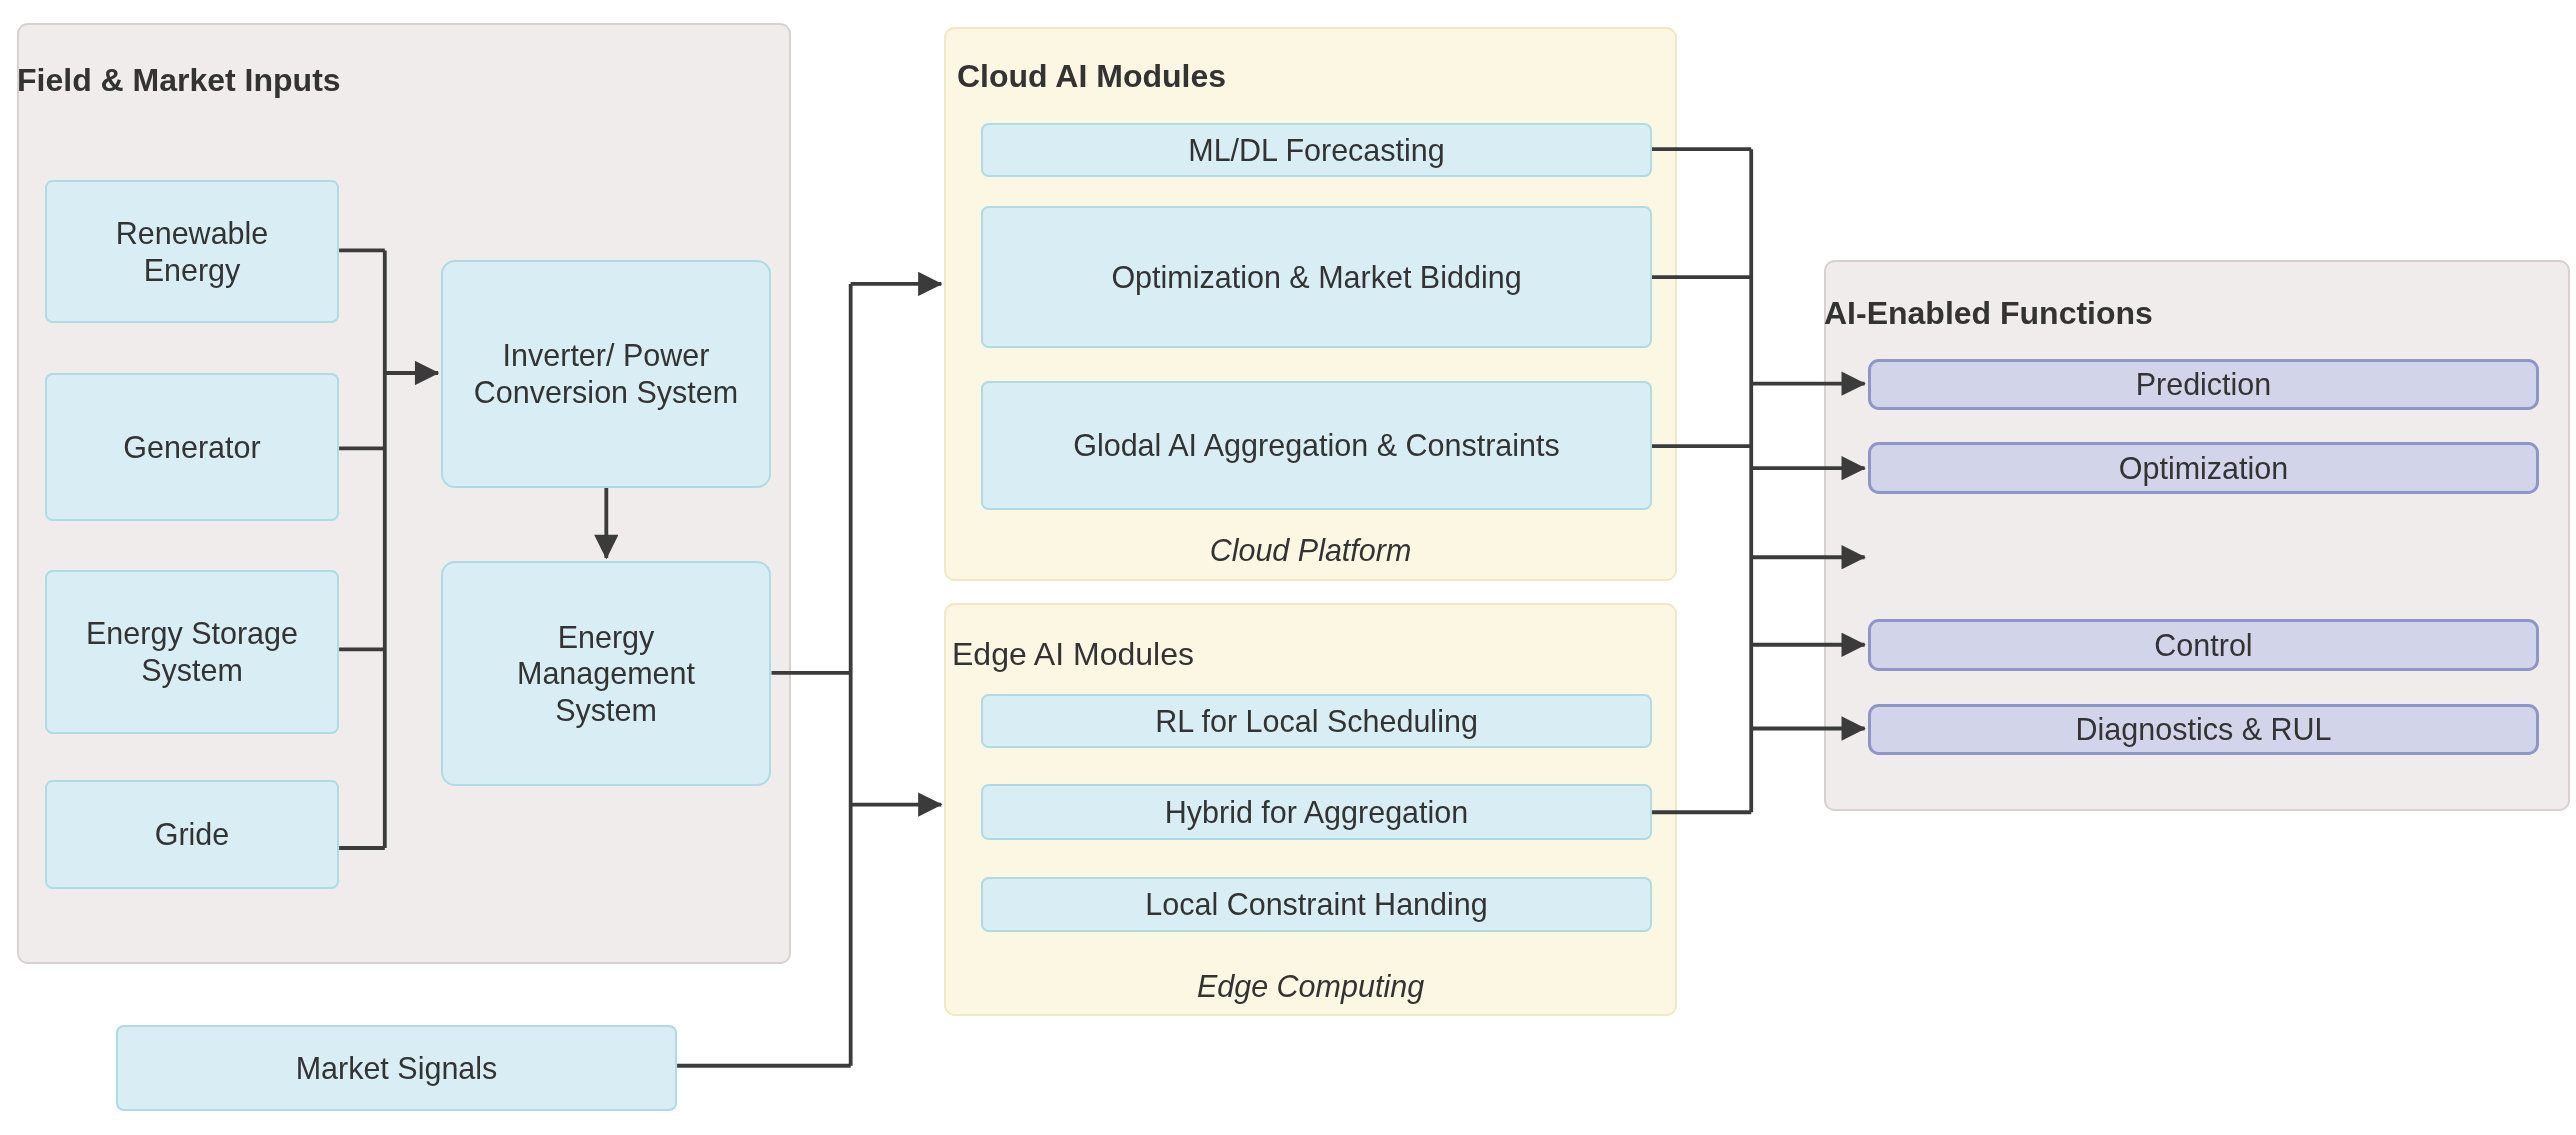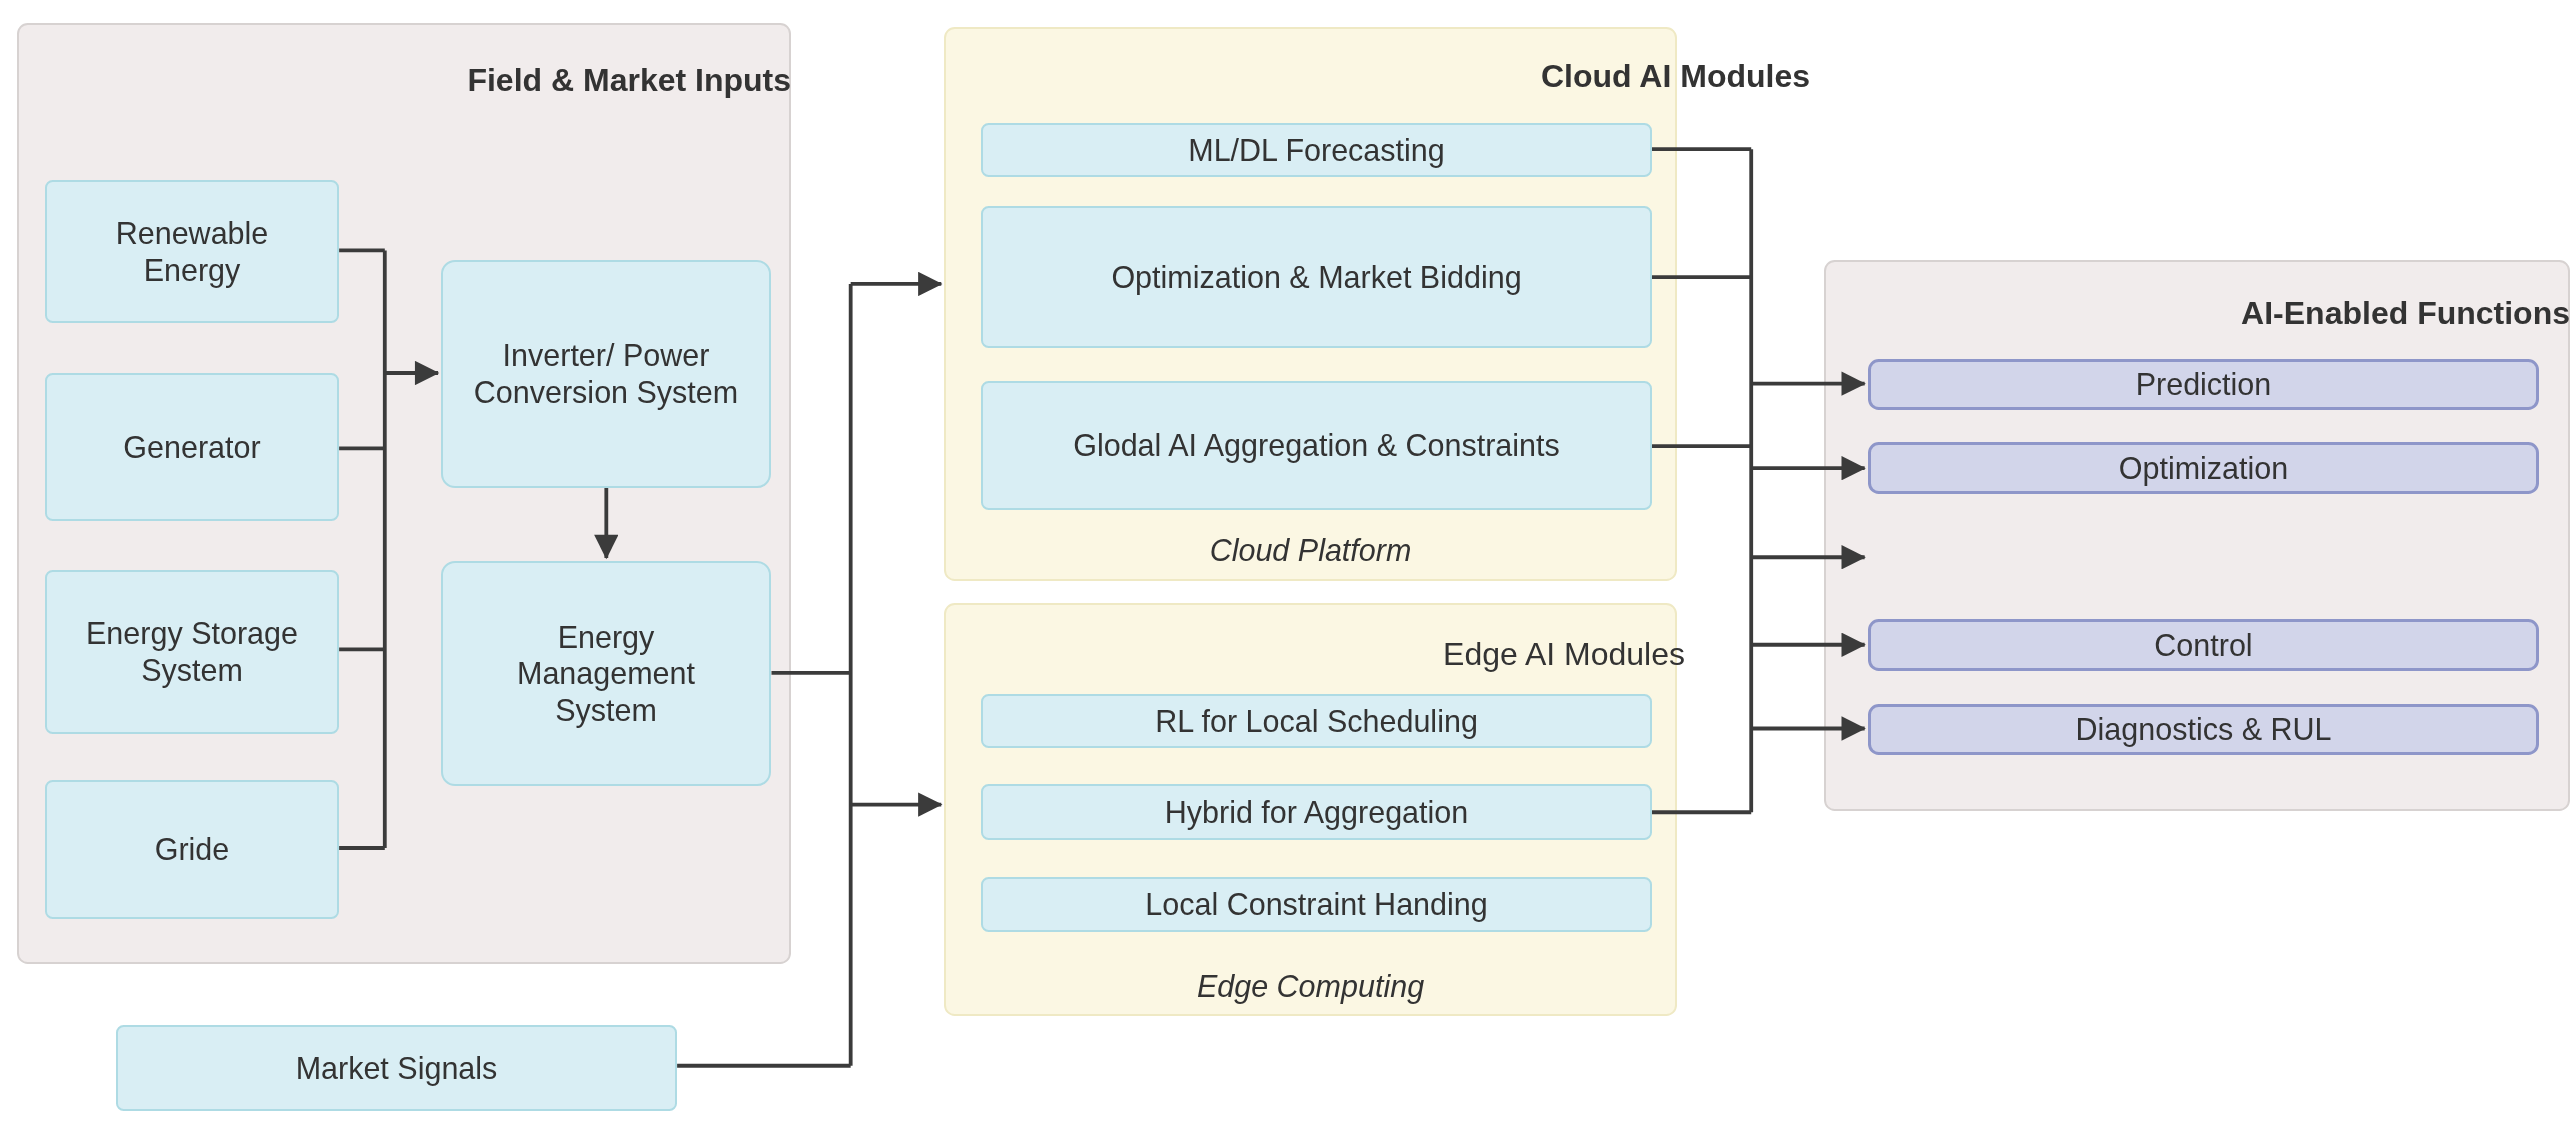--- a/index.html
+++ b/index.html
@@ -15,21 +15,21 @@
   #connector-layer { position: absolute; left: 0; top: 0; z-index: 1; }
   .conn { stroke: var(--line, #3b3b3b); stroke-width: 5; fill: none; }
   .arrowhead-shape { fill: var(--line, #3b3b3b); }
 
   .panel { position: absolute; border-radius: 10.7px; z-index: 0; box-sizing: border-box; }
   .panel.gray  { background: var(--grayFill, #f1ecec); border: 2.3px solid var(--grayBorder, #d7d2d1); }
   .panel.cream { background: var(--creamFill, #fbf7e3); border: 2.3px solid var(--creamBorder, #efe9c4); }
 
   .panel-title {
     position: absolute; z-index: 2;
-    text-align: right; font-size: 32px; line-height: 1.15;
+    text-align: left; font-size: 32px; line-height: 1.15;
     color: var(--text, #333333);
   }
   .panel-title.bold { font-weight: bold; }
   .panel-footer {
     position: absolute; z-index: 2;
     text-align: center; font-size: 30.5px; font-style: italic;
     color: var(--text, #333333);
   }
 
   .node {
@@ -96,21 +96,21 @@
     <path class="conn" d="M2300 732 H2449" marker-end="url(#arrow)"></path>
     <path class="conn" d="M2300 847 H2449" marker-end="url(#arrow)"></path>
     <path class="conn" d="M2300 957 H2449" marker-end="url(#arrow)"></path>
   </svg>
 
   <div class="node cyan" style="left:45px;  top:180px;  width:294px; height:143px;">Renewable
 Energy</div>
   <div class="node cyan" style="left:45px;  top:373px;  width:294px; height:148px;">Generator</div>
   <div class="node cyan" style="left:45px;  top:570px;  width:294px; height:164px;">Energy Storage
 System</div>
-  <div class="node cyan" style="left:45px;  top:780px; width:294px; height:139px;">Gride</div>
+  <div class="node cyan" style="left:45px;  top:780px; width:294px; height:109px;">Gride</div>
   <div class="node cyan sq" style="left:441px; top:260px; width:330px; height:228px;">Inverter/ Power
 Conversion System</div>
   <div class="node cyan sq" style="left:441px; top:561px; width:330px; height:225px;">Energy
 Management
 System</div>
   <div class="node cyan" style="left:116px; top:1025px; width:561px; height:86px;">Market Signals</div>
 
   <div class="node cyan" style="left:981px; top:123px; width:671px; height:54px;">ML/DL Forecasting</div>
   <div class="node cyan" style="left:981px; top:206px; width:671px; height:142px;">Optimization &amp; Market Bidding</div>
   <div class="node cyan" style="left:981px; top:381px; width:671px; height:129px;">Glodal AI Aggregation &amp; Constraints</div>

